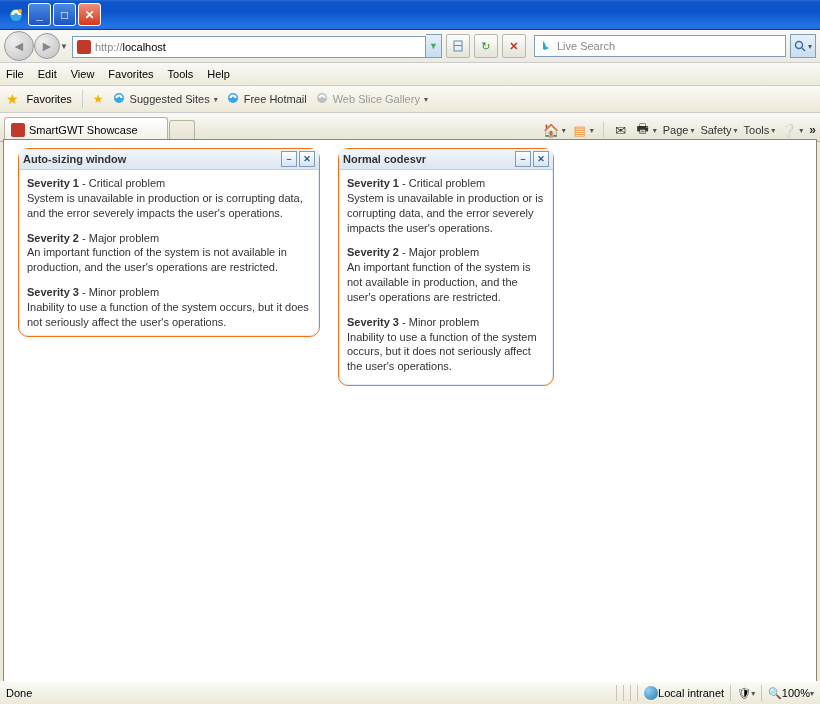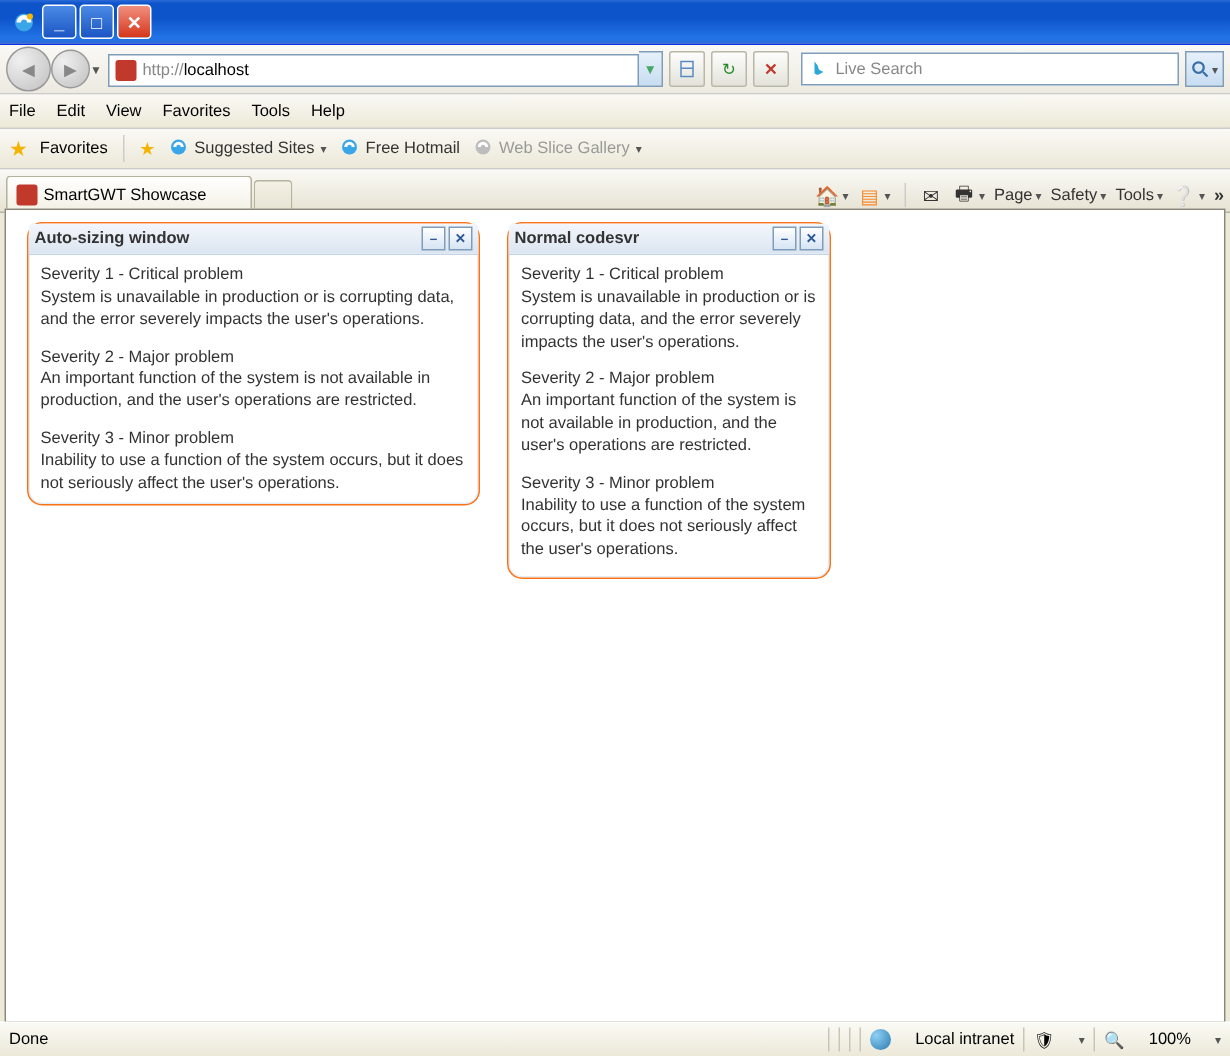--- a/index.html
+++ b/index.html
@@ -61,40 +61,40 @@
 
 .content{position:absolute;top:139px;left:3px;right:3px;bottom:22px;background:#fff;border:1px solid #8a867a;overflow:hidden}
 .canvas{position:relative;width:100%;height:100%}
 
 
 .sgwin{position:absolute;border:1px solid #f97316;border-radius:10px;background:#fff;box-shadow:0 0 0 1px #e4ecf6 inset}
 .sgwin .hdr{height:20px;background:linear-gradient(#f4f7fb,#dbe5f1);border-bottom:1px solid #c3d2e6;display:flex;align-items:center;padding:0 4px;font-size:11px;color:#333;font-weight:bold;border-radius:3px 3px 0 0}
 .sgwin .hdr .t{flex:1}
 .sgwin .hdr .wbtn{width:14px;height:14px;border:1px solid #7f9db9;background:linear-gradient(#fff,#d6e4f4);margin-left:2px;display:flex;align-items:center;justify-content:center;font-size:9px;color:#2b5797;line-height:1;cursor:default}
 .sgwin .body{padding:6px 8px;font-size:11px;color:#333;line-height:1.35}
-.sgwin .body b{font-weight:normal}
+.sgwin .body b{font-weight:bold}
 .sgwin.scroll .body{overflow-y:scroll}
 .sev-block{margin-bottom:10px}
 .sev-block:last-child{margin-bottom:0}
 
 #win1{left:14px;top:8px;width:300px}
 #win2{left:334px;top:8px;width:214px;height:236px}
 #win2 .body{height:206px;box-sizing:border-box}
 
 
 #win2 .body::-webkit-scrollbar{width:16px}
 #win2 .body::-webkit-scrollbar-track{background:#e8e8e8;border-left:1px solid #ccc}
 #win2 .body::-webkit-scrollbar-thumb{background:linear-gradient(#dde7f5,#c0d3ec);border:1px solid #9bb2cf;border-radius:2px}
 #win2 .body::-webkit-scrollbar-button{height:16px;background:linear-gradient(#f4f7fb,#dbe5f1);border:1px solid #9bb2cf}
 
 
 .status{position:absolute;left:0;right:0;bottom:0;height:22px;background:linear-gradient(#fafaf5,#ece9d8);border-top:1px solid #fff;display:flex;align-items:center;font-size:11px;padding:0 6px;gap:6px}
 .status .seg{border-left:1px solid #c9c6b6;height:16px}
 .status .fill{flex:1}
-.status .zone{display:flex;align-items:center;gap:16px}
+.status .zone{display:flex;align-items:center;gap:0}
 .status .globe{width:14px;height:14px;border-radius:50%;background:radial-gradient(circle at 30% 30%,#8fd0f4,#2a7ab0);display:inline-block}
 </style>
 </head>
 <body>
 
 <div class="titlebar">
   <span class="ie-icon">
     <svg viewBox="0 0 16 16">
         <circle cx="8" cy="8" r="6" fill="#3aa6e8"></circle>
         <path d="M3 8 a5 5 0 0 1 10 0 h-3 a2 2 0 0 0 -4 0 z" fill="#fff"></path>

